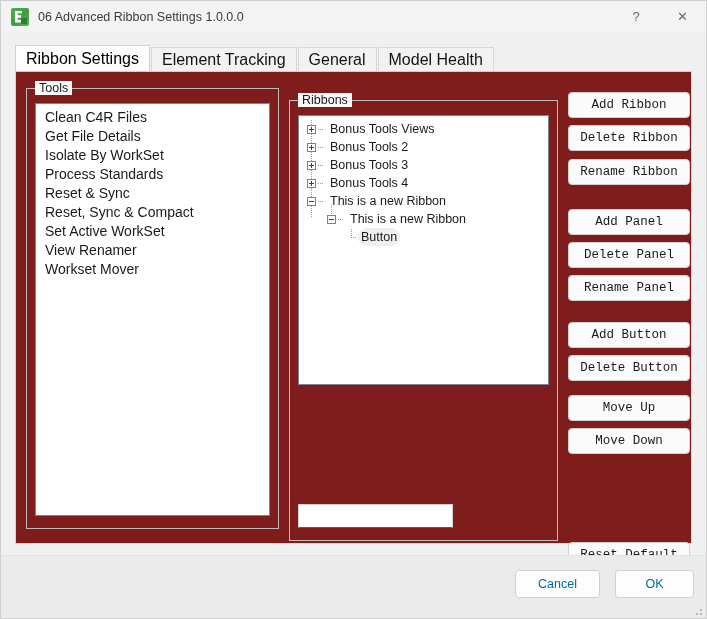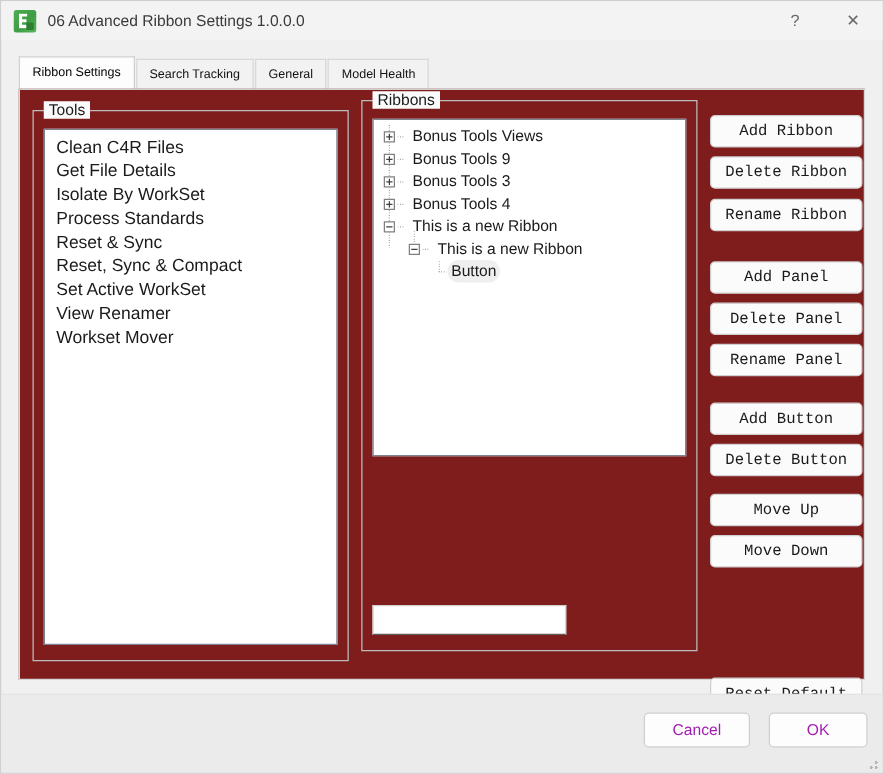--- a/index.html
+++ b/index.html
@@ -98,21 +98,21 @@
     align-items: flex-end;
     flex: none;
     position: relative;
   }
   .tab {
     height: 24px;
     padding: 0 10px;
     display: flex;
     align-items: center;
     justify-content: center;
-    font-size: 10px;
+    font-size: 16px;
     color: #121212;
     background: #f2f2f2;
     border: 1px solid #d8d8d8;
     border-bottom: none;
     margin-right: 1px;
     box-sizing: border-box;
     cursor: default;
     white-space: nowrap;
   }
   .tab.selected {
@@ -144,21 +144,21 @@
     top: -8px;
     left: 8px;
     background: #fafafa;
     padding: 0 4px;
     font-size: 12.5px;
     color: #1a1a1a;
     white-space: nowrap;
   }
 
   #tools-group  { left: 10px;  top: 16px; width: 253px; height: 441px; }
-  #ribbons-group{ left: 273px; top: 8px; width: 269px; height: 441px; }
+  #ribbons-group{ left: 273px; top: 28px; width: 269px; height: 441px; }
 
   
   .listbox {
     position: absolute;
     left: 8px;
     top: 14px;
     right: 8px;
     bottom: 12px;
     background: #ffffff;
     border: 1px solid #7d8490;
@@ -356,21 +356,21 @@
     position: absolute;
     top: 14px;
     width: 85px;
     height: 28px;
     background: #fdfdfd;
     border: 1px solid #d0d0d0;
     border-radius: 4px;
     box-sizing: border-box;
     font-family: "Liberation Sans", sans-serif;
     font-size: 12.5px;
-    color: #a21caf;
+    color: #0369a1;
     display: flex;
     align-items: center;
     justify-content: center;
     cursor: default;
   }
   #cancel-button { right: 106px; }
   #ok-button { right: 12px; width: 79px; }
 
   .resize-grip {
     position: absolute;
@@ -403,21 +403,21 @@
         <span>✕</span>
       </div>
     </div>
   </div>
 
   <div class="tabstrip">
     <div class="tab selected">
       <span>Ribbon Settings</span>
     </div>
     <div class="tab">
-      <span>Search Tracking</span>
+      <span>Element Tracking</span>
     </div>
     <div class="tab">
       <span>General</span>
     </div>
     <div class="tab">
       <span>Model Health</span>
     </div>
   </div>
 
   <div class="content">
@@ -446,21 +446,21 @@
 
         <div class="tnode indent-0">
           <span class="expander plus"></span>
           <span class="dots"></span>
           <span class="tlabel">Bonus Tools Views</span>
         </div>
 
         <div class="tnode indent-0">
           <span class="expander plus"></span>
           <span class="dots"></span>
-          <span class="tlabel">Bonus Tools 9</span>
+          <span class="tlabel">Bonus Tools 2</span>
         </div>
 
         <div class="tnode indent-0">
           <span class="expander plus"></span>
           <span class="dots"></span>
           <span class="tlabel">Bonus Tools 3</span>
         </div>
 
         <div class="tnode indent-0">
           <span class="expander plus"></span>

